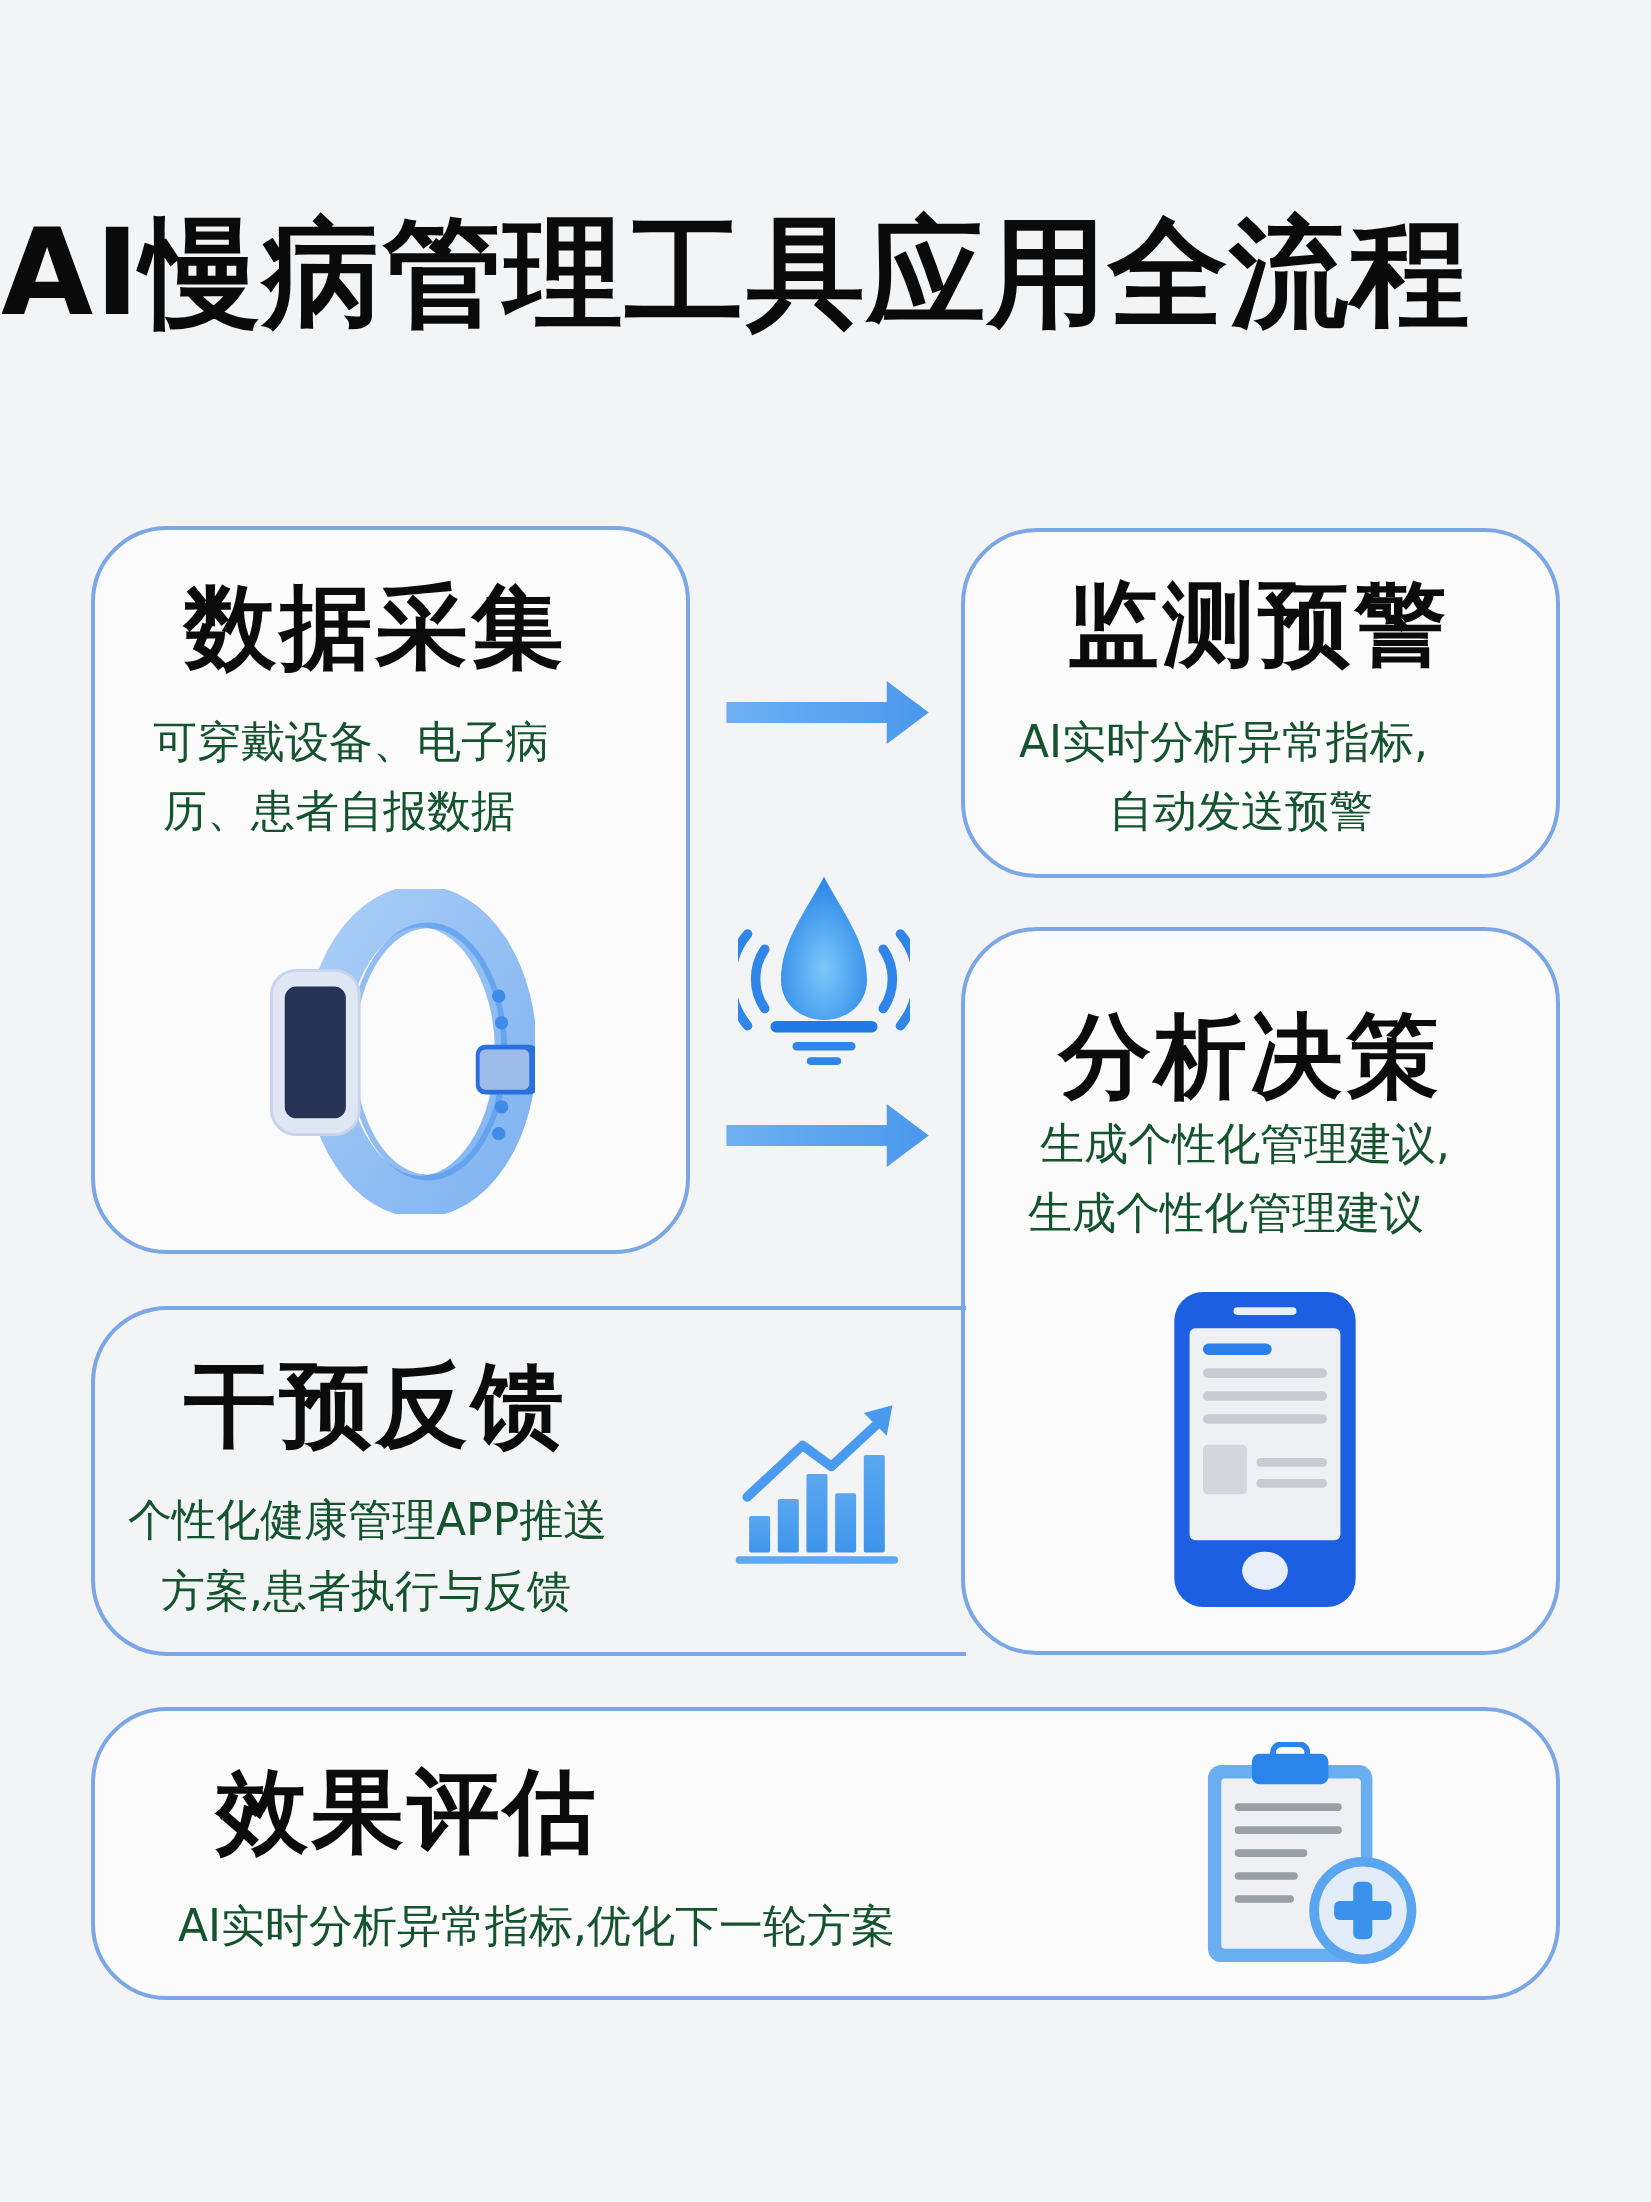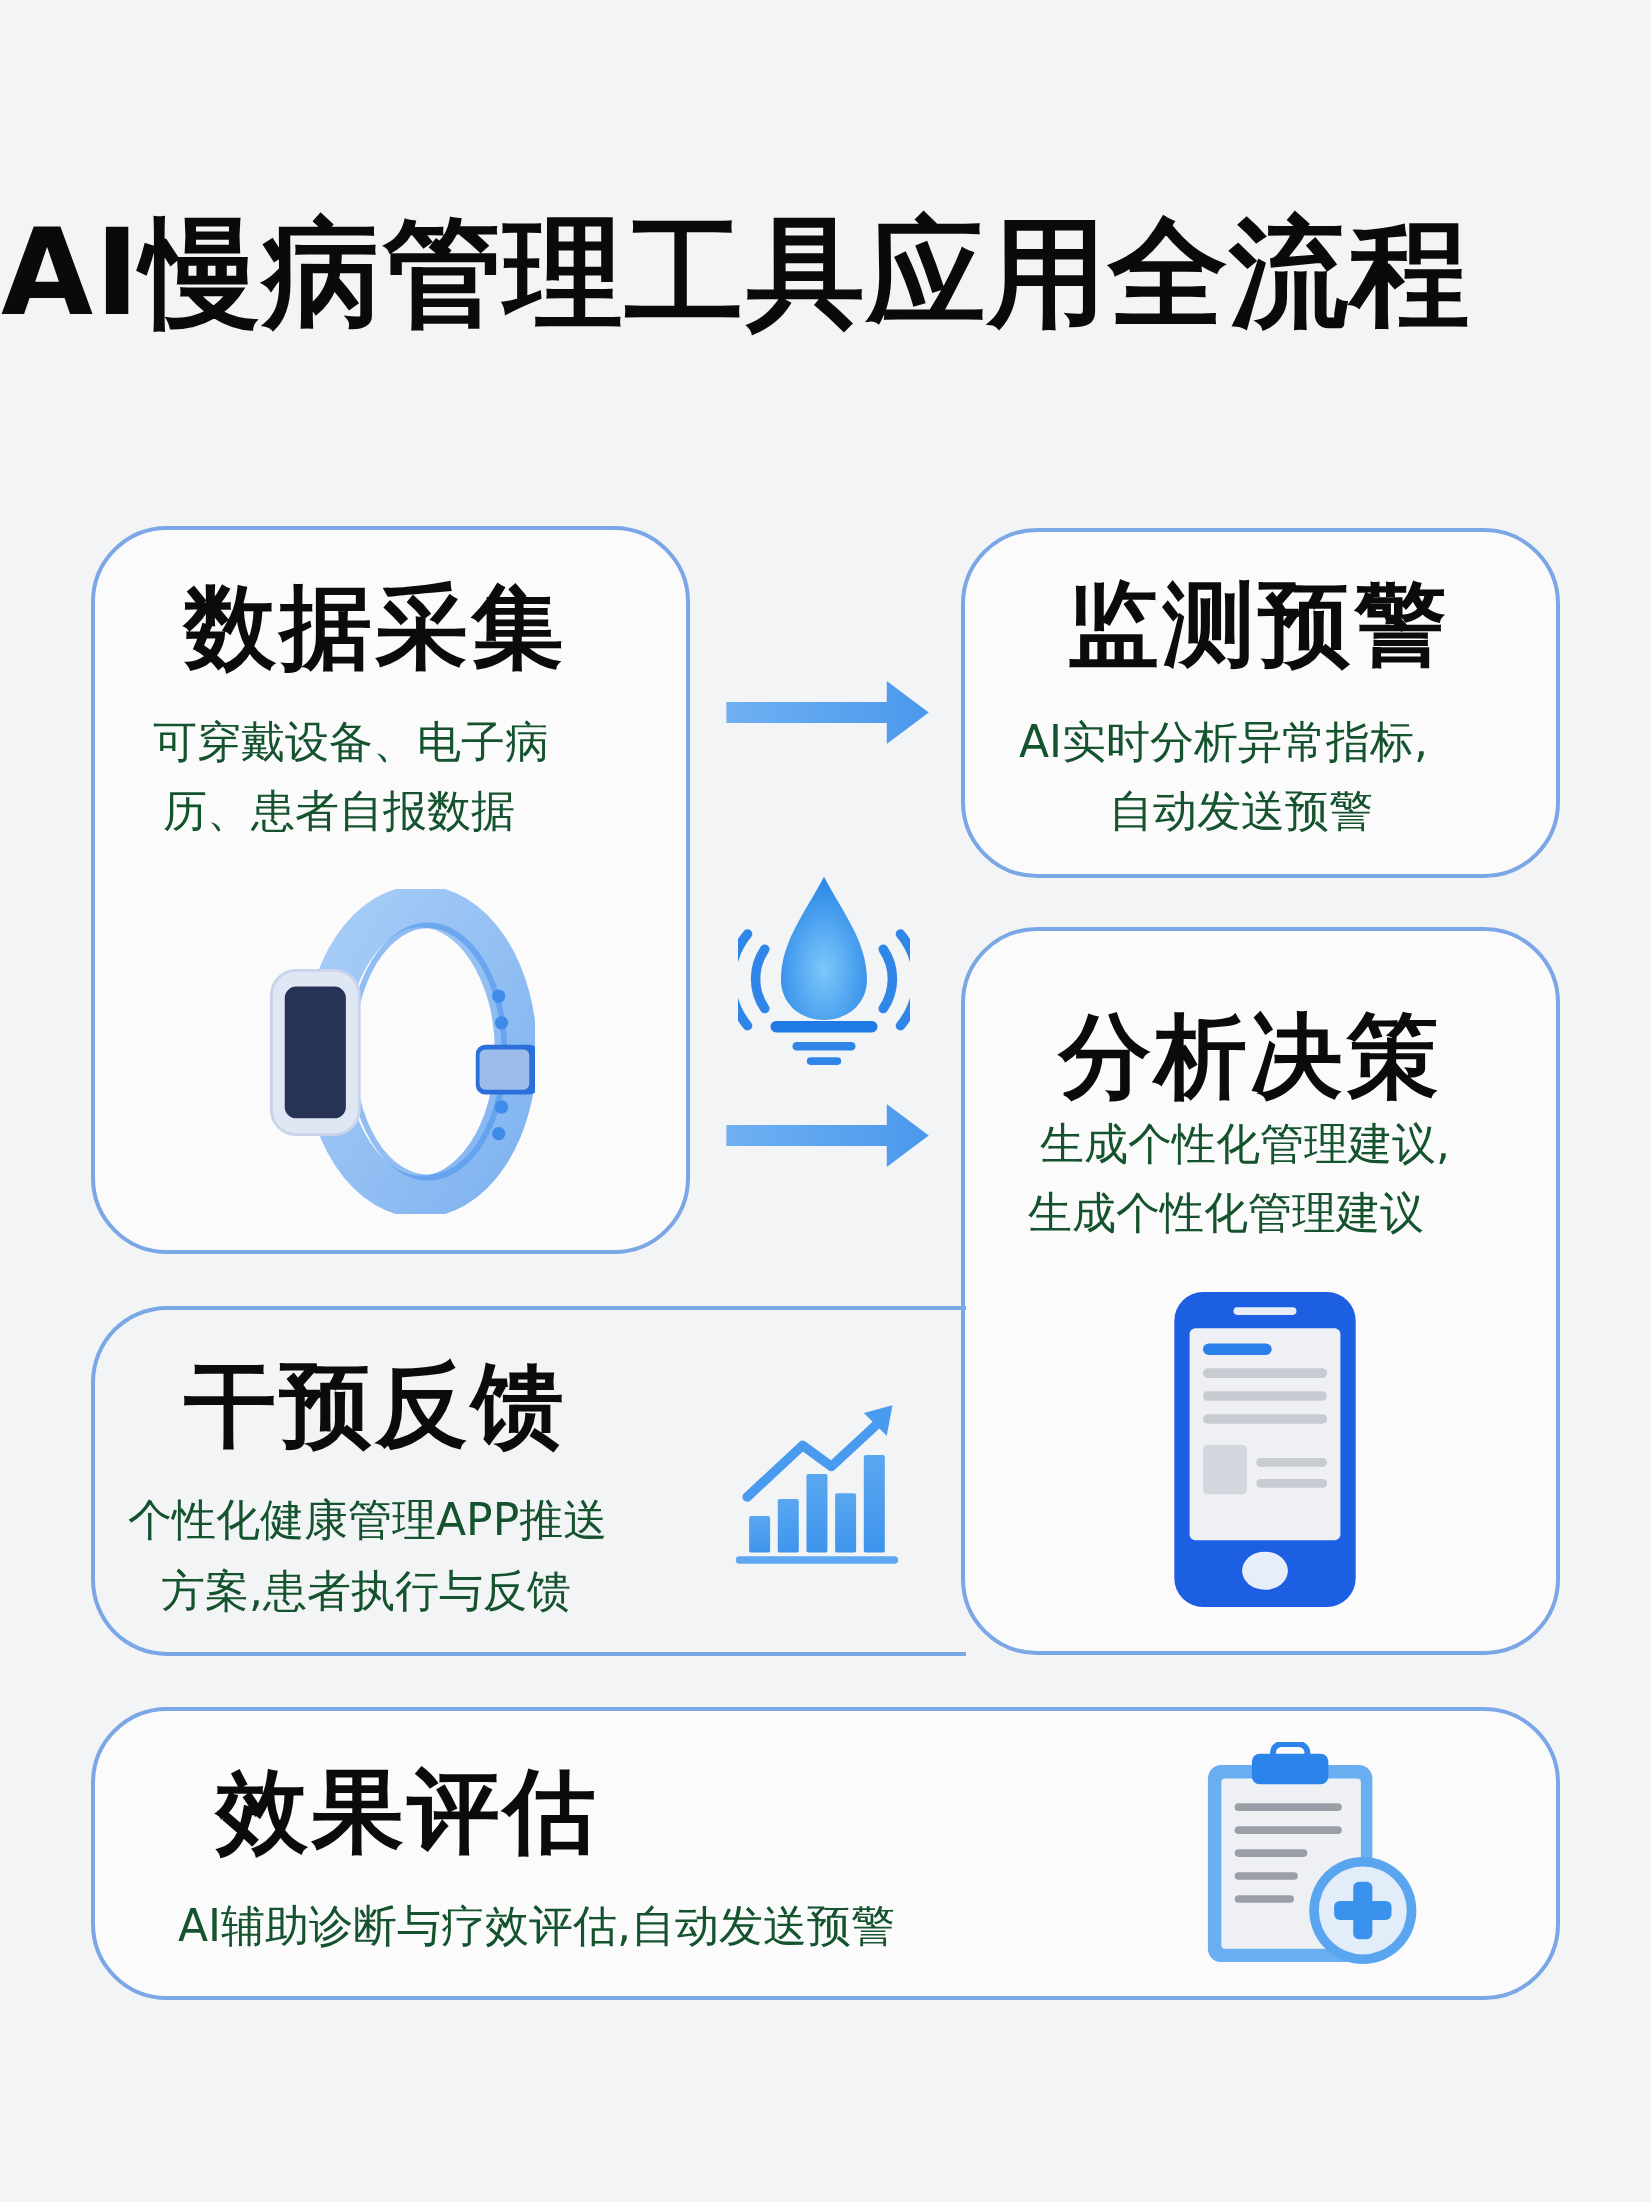--- a/index.html
+++ b/index.html
@@ -146,21 +146,21 @@
     <rect x="50" y="118" width="22" height="56" rx="2" fill="url(#barG)"></rect>
     <rect x="80" y="92" width="22" height="82" rx="2" fill="url(#barG)"></rect>
     <rect x="110" y="112" width="22" height="62" rx="2" fill="url(#barG)"></rect>
     <rect x="140" y="72" width="22" height="102" rx="2" fill="url(#barG)"></rect>
     <rect x="6" y="178" width="170" height="8" rx="4" fill="#5ea8f1"></rect>
   </svg>
 </div>
 
 <div class="box" style="left:91px; top:1707px; width:1469px; height:293px; border-radius:76px;"></div>
 <div class="heading" style="left:184px; top:1761px;margin-left:32px;">效果评估</div>
-<div class="desc" style="left:178px; top:1891px;">AI辅助诊断与疗效评估,自动发送预警</div>
+<div class="desc" style="left:178px; top:1891px;">AI实时分析异常指标,优化下一轮方案</div>
 
 <div class="icon" style="left:1206px; top:1742px; width:218px; height:226px;">
   <svg width="218" height="226" viewBox="0 0 228 236">
     <rect x="2" y="24" width="172" height="206" rx="14" fill="#6aaef2"></rect>
     <rect x="16" y="38" width="146" height="178" rx="4" fill="#eef0f4"></rect>
     <rect x="48" y="12" width="80" height="32" rx="8" fill="#2b84ea"></rect>
     <rect x="70" y="2" width="36" height="18" rx="9" fill="none" stroke="#2b84ea" stroke-width="6"></rect>
     <rect x="30" y="64" width="112" height="8" rx="4" fill="#9a9ea6"></rect>
     <rect x="30" y="88" width="112" height="8" rx="4" fill="#9a9ea6"></rect>
     <rect x="30" y="112" width="76" height="8" rx="4" fill="#9a9ea6"></rect>

